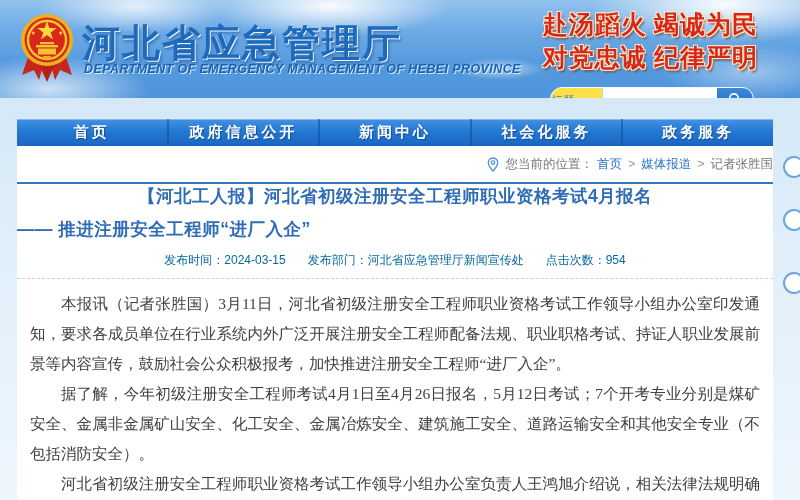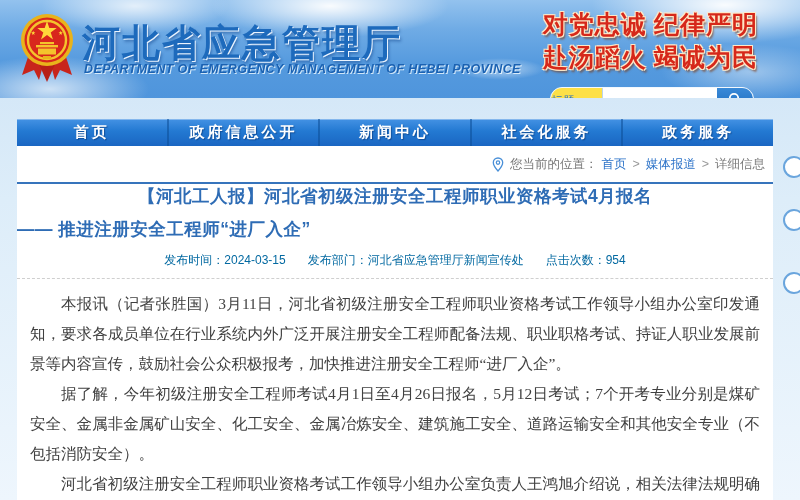--- a/index.html
+++ b/index.html
@@ -56,21 +56,21 @@
               color:#fff; font-size:15px; font-weight:bold; letter-spacing:3px;
               cursor:pointer; text-shadow:1px 1px 1px rgba(8,58,125,.65); }
   .nav-item + .nav-item { border-left:2px solid rgba(12,78,152,.55); }
 
   
   .panel { position:absolute; left:17px; top:146px; width:756px; height:354px;
            background:#fff; overflow:hidden; }
 
   .breadcrumb { height:38px; border-bottom:2px solid #3674bc;
                 display:flex; align-items:center; justify-content:flex-end;
-                padding-right:8px; font-size:12.5px; color:#777; gap:4px; }
+                font-size:12.5px; color:#777; gap:4px; }
   .breadcrumb .pin { margin-right:2px; display:flex; align-items:center; }
   .breadcrumb a { color:#2b72c8; text-decoration:none; cursor:pointer; }
   .breadcrumb .sep { color:#999; margin:0 2px; }
 
   .title1 { text-align:center; font-size:17.5px; font-weight:bold;
             color:#2e6cb5; letter-spacing:.5px; }
   .title2 { margin-top:9px; font-size:17.5px; font-weight:bold;
             color:#2e6cb5; letter-spacing:.5px; }
 
   .meta { margin-top:11px; text-align:center; font-size:12px; color:#0369a1; }
@@ -117,22 +117,22 @@
         <rect x="18" y="36.5" width="18" height="6" fill="#f4c42c"></rect>
         <rect x="20" y="30" width="14" height="2.2" fill="#f4c42c"></rect>
         <rect x="23" y="44" width="8" height="3" fill="#e9b31b"></rect>
       </svg>
     </div>
 
     <div class="brand-cn">河北省应急管理厅</div>
     <div class="brand-en">DEPARTMENT OF EMERGENCY MANAGEMENT OF HEBEI PROVINCE</div>
 
     <div class="slogan">
+      <div>赴汤蹈火 竭诚为民</div>
       <div>对党忠诚 纪律严明</div>
-      <div>赴汤蹈火 竭诚为民</div>
     </div>
 
     <div class="search">
       <div class="search-cat">
         <span>标题</span>
         <span class="chev">▼</span>
       </div>
       <input class="search-input" type="text" value="" style="">
       <button class="search-btn">
         <span style="display:flex;">
@@ -160,21 +160,21 @@
         <svg width="12" height="15" viewBox="0 0 12 15">
           <path d="M6 1 C3.3 1 1.3 3 1.3 5.6 C1.3 9 6 14 6 14 C6 14 10.7 9 10.7 5.6 C10.7 3 8.7 1 6 1 Z" fill="none" stroke="#4a90d8" stroke-width="1.3"></path>
           <circle cx="6" cy="5.6" r="1.7" fill="none" stroke="#4a90d8" stroke-width="1.2"></circle>
         </svg>
       </span>
       <span>您当前的位置：</span>
       <a>首页</a>
       <span class="sep">&gt;</span>
       <a>媒体报道</a>
       <span class="sep">&gt;</span>
-      <span>详细信息</span>
+      <span>记者张胜国</span>
     </div>
 
     <h1 class="title1">【河北工人报】河北省初级注册安全工程师职业资格考试4月报名</h1>
     <h2 class="title2">—— 推进注册安全工程师“进厂入企”</h2>
 
     <div class="meta">
       <span>发布时间：</span><span>2024-03-15</span><span class="gap"></span><span>发布部门：</span><span>河北省应急管理厅新闻宣传处</span><span class="gap"></span><span>点击次数：</span><span>954</span>
     </div>
 
     <div class="dashed"></div>

